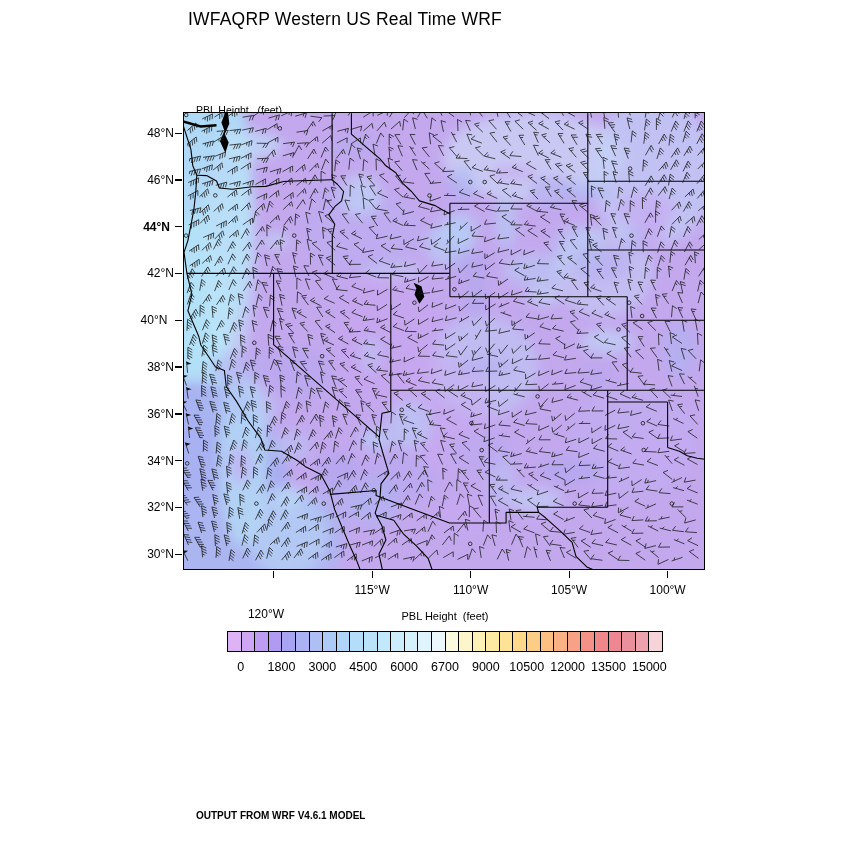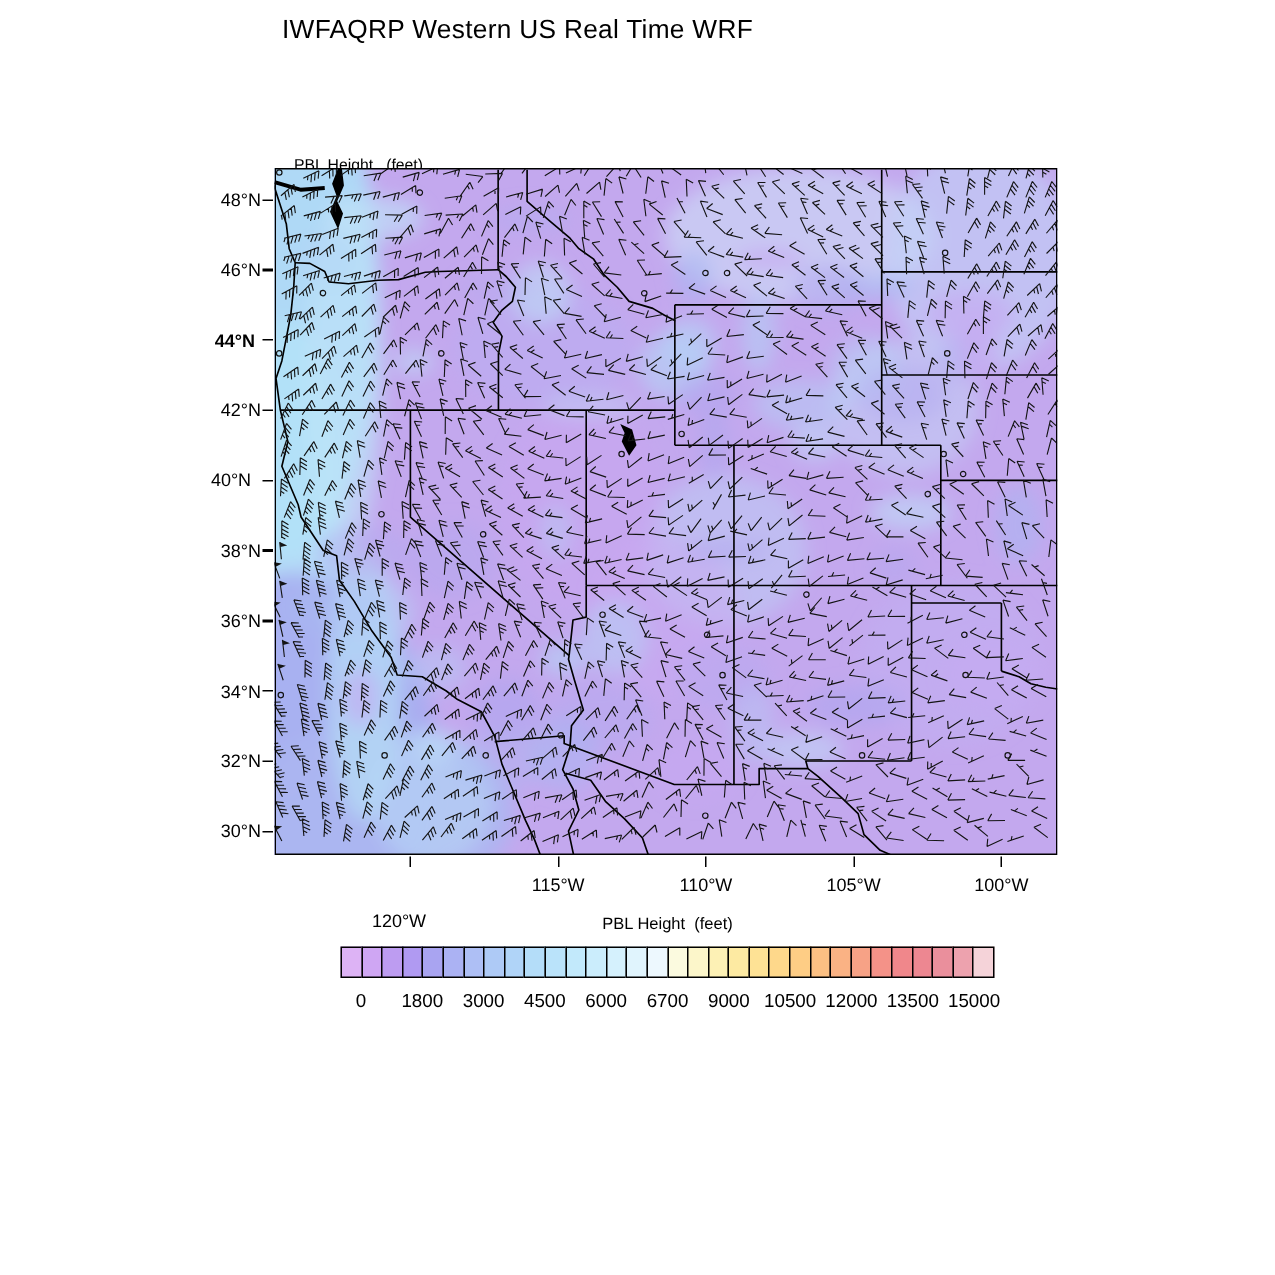--- a/index.html
+++ b/index.html
@@ -222,14 +222,15 @@
       <span style="left: 136.25px;">4500</span>
       <span style="left: 177.125px;">6000</span>
       <span style="left: 218px;">6700</span>
       <span style="left: 258.875px;">9000</span>
       <span style="left: 299.75px;">10500</span>
       <span style="left: 340.625px;">12000</span>
       <span style="left: 381.5px;">13500</span>
       <span style="left: 422.375px;">15000</span>
     </div>
   <div class="footer">
+    <div>OUTPUT FROM WRF V4.6.1 MODEL</div>
   </div>
 </div>
 
 </body></html>

